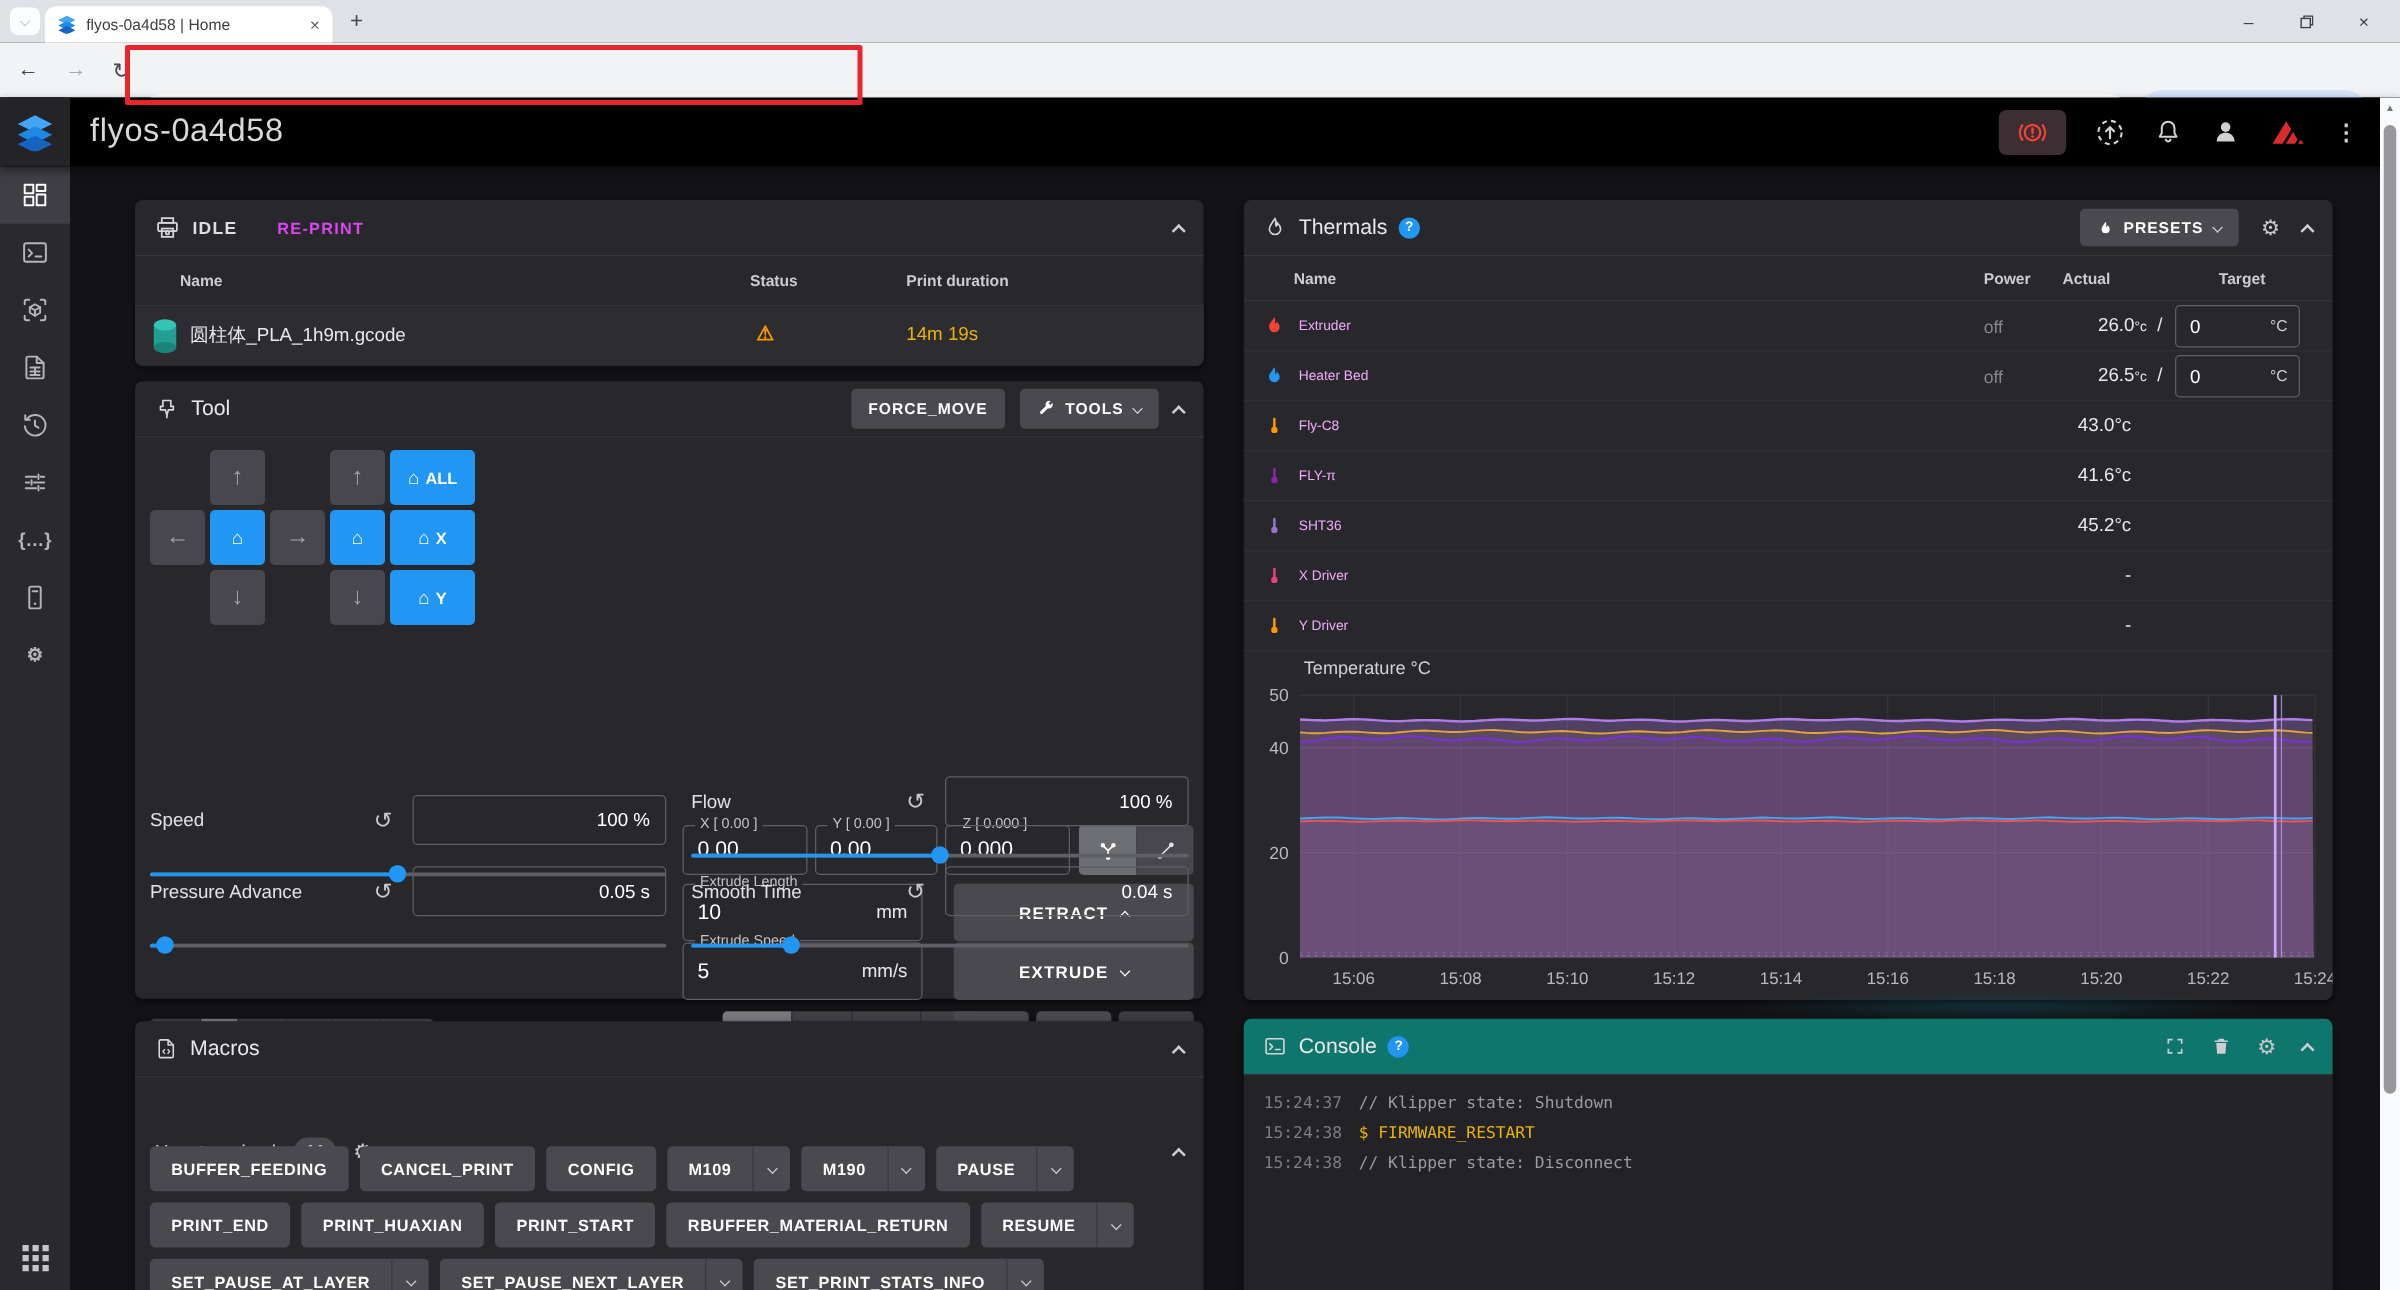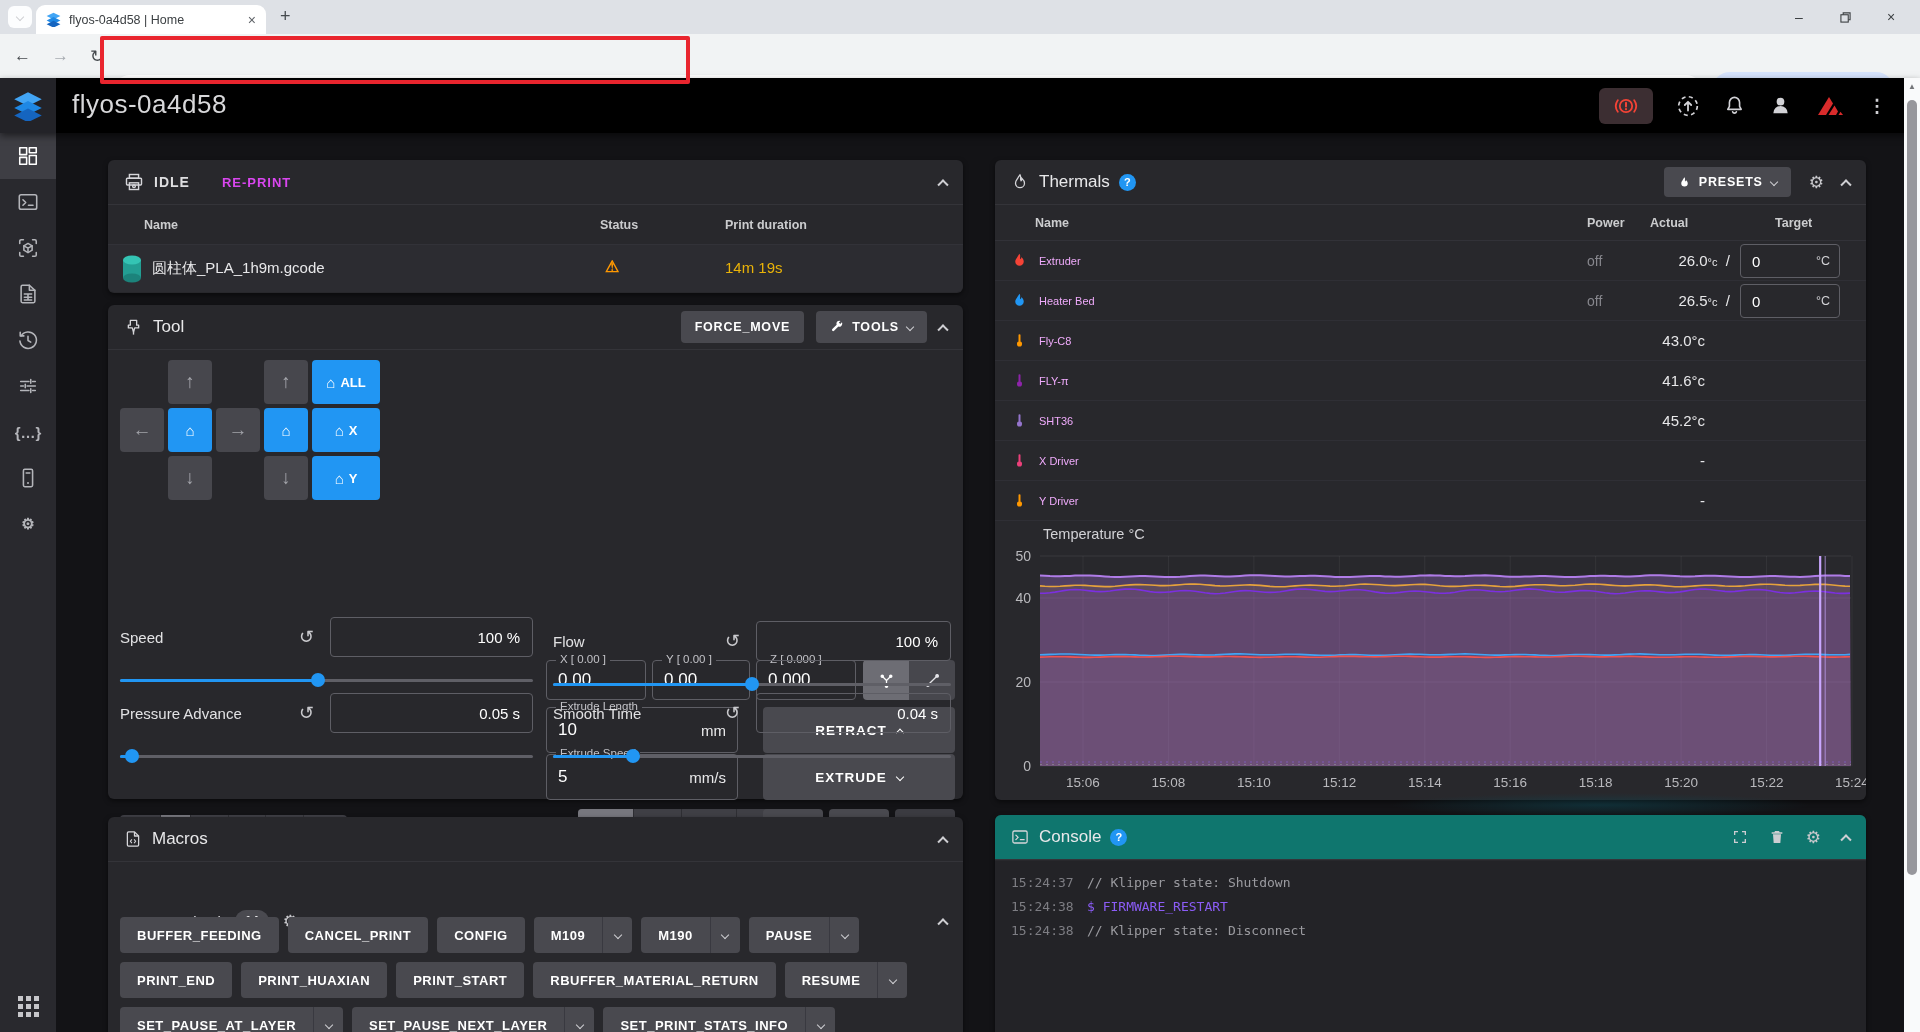--- a/index.html
+++ b/index.html
@@ -139,21 +139,21 @@
   .tgt b { flex:1; font-size:15px; color:#fff; font-weight:400; }
   .tgt i { font-style:normal; font-size:12.5px; color:#d2d2d6; }
   .chartbox { position:absolute; left:0; top:361px; width:871px; height:279px; }
 
   
   .con-body { position:absolute; left:0; top:46px; right:0; bottom:0; background:#232327; border-radius:0 0 6px 6px;
               font-family:"DejaVu Sans Mono",monospace; font-size:13px; }
   .con-line { position:absolute; left:16px; display:flex; }
   .con-time { width:76px; color:#7d7d83; }
   .con-msg { color:#9b9ba0; }
-  .con-msg.cmd { color:#8b5cf6; }
+  .con-msg.cmd { color:#eab308; }
   .con-icons { margin-left:auto; display:flex; align-items:center; gap:21px; color:#cdcdd1; }
 
   .smudge { position:absolute; left:1390px; top:793px; width:420px; height:24px; border-radius:50%;
             background:radial-gradient(closest-side, rgba(15,70,82,.55), rgba(15,70,82,0)); }
 
   
   .pagescroll { position:absolute; left:1904px; top:78px; width:16px; height:954px; background:#f9fafb; z-index:5; }
   .ps-arrow { position:absolute; left:0; top:4px; width:16px; text-align:center; font-size:8px; color:#74767a; }
   .ps-thumb { position:absolute; left:3px; top:22px; width:10px; height:775px; background:#97979c; border-radius:5px; }
 
@@ -486,21 +486,21 @@
       <div class="jog blue wide" style="left: 204px; top: 103px;">
         <span class="homeg">⌂</span>
         <span>X</span>
       </div>
       <div class="jog" style="left: 60px; top: 151px;">↓</div>
       <div class="jog" style="left: 156px; top: 151px;">↓</div>
       <div class="jog blue wide" style="left: 204px; top: 151px;">
         <span class="homeg">⌂</span>
         <span>Y</span>
       </div>
-      <div class="ctl" style="left: 12px; top: 312px; width: 413px;">
+      <div class="ctl" style="left: 12px; top: 331px; width: 413px;">
         <div class="ctl-row">
           <span class="ctl-label">Speed</span>
           <span class="ctl-reset">↺</span>
           <span class="ctl-input" style="width:203px">100 %</span>
         </div>
         <div class="slider">
           <div class="sl-track"></div>
           <div class="sl-fill" style="width:48%"></div>
           <div class="sl-thumb" style="left:48%"></div>
         </div>

